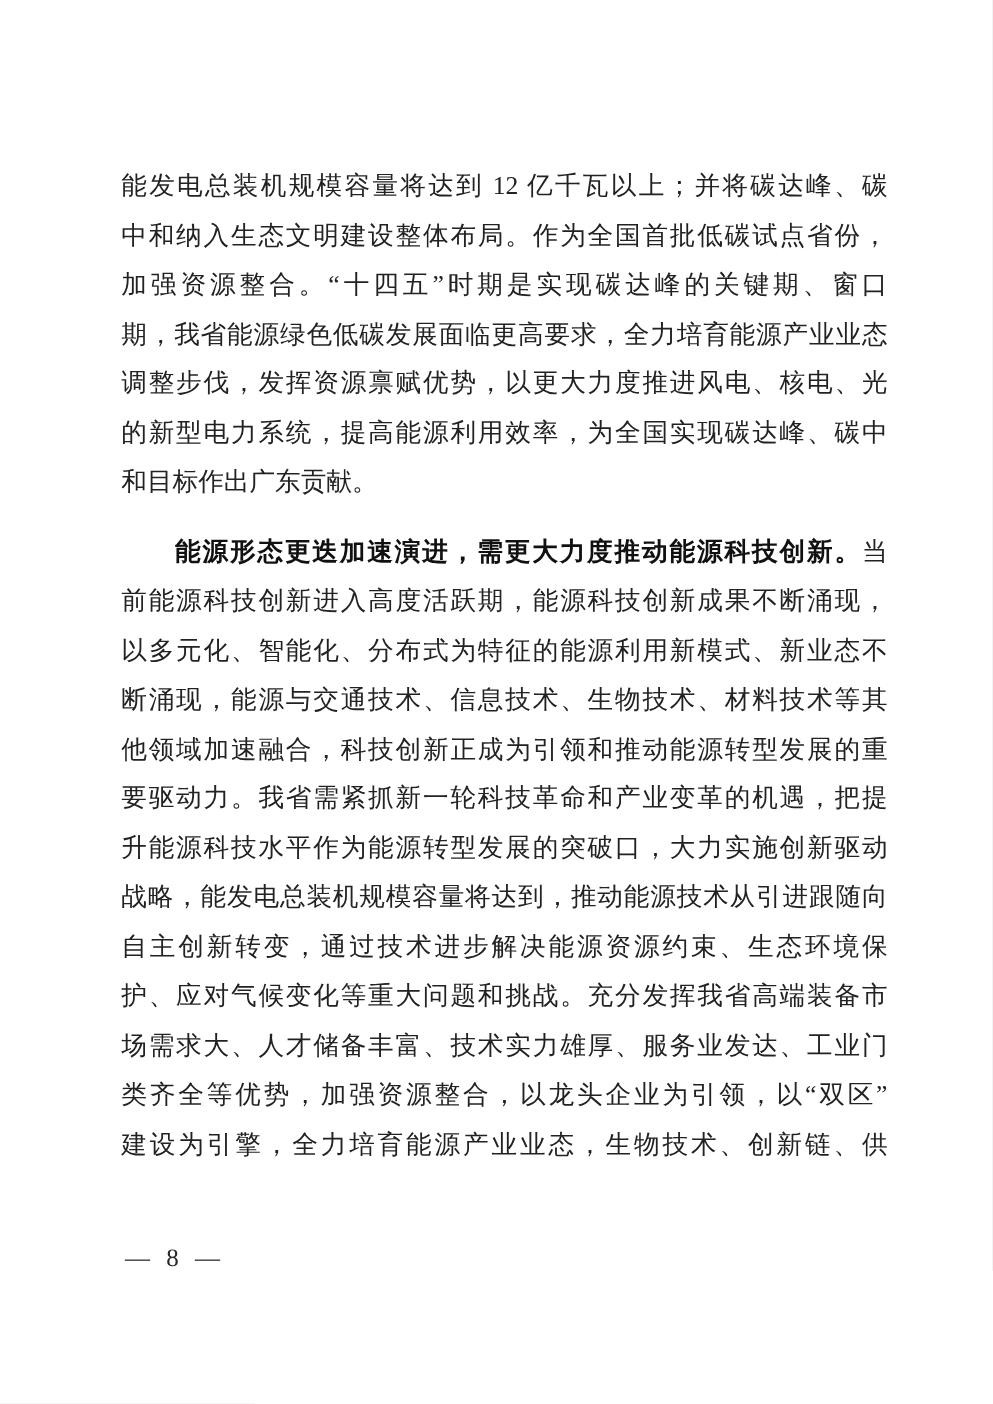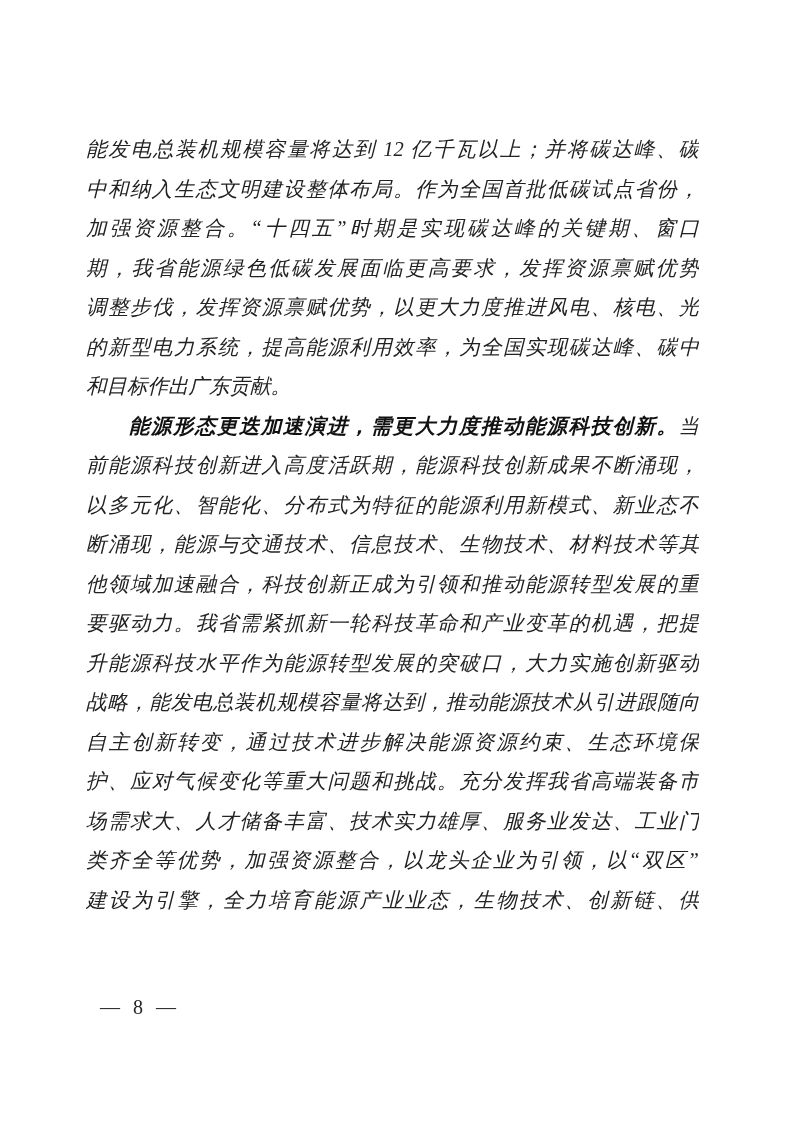--- a/index.html
+++ b/index.html
@@ -11,39 +11,39 @@
     position: relative;
     width: 794px;
     height: 1123px;
     background: #ffffff;
     margin: 0 auto;
     overflow: hidden;
     font-family: "Liberation Serif", "DejaVu Serif", serif;
   }
   .doc {
     position: absolute;
-    left: 86px;
+    left: 97px;
     top: 130px;
     width: 613px;
     color: #222222;
-    font-style: italic;
   }
   .line {
     height: 39.5px;
     line-height: 39.5px;
     font-size: 20.5px;
     text-align: justify;
     text-align-last: justify;
     overflow: hidden;
   }
   .line.end {
     text-align-last: left;
   }
   .line.indent {
     text-indent: 43px;
+    margin-top: 16px;
   }
   .lead-bold {
     font-weight: 700;
     color: #111111;
   }
   .pageno {
     position: absolute;
     left: 100px;
     top: 996px;
     font-size: 20px;
@@ -53,21 +53,21 @@
 </style>
 </head>
 <body>
 
 <div class="page">
 
   <div class="doc">
     <div class="line"><span>能发电总装机规模容量将达到 12 亿千瓦以上；并将碳达峰、碳</span></div>
     <div class="line"><span>中和纳入生态文明建设整体布局。作为全国首批低碳试点省份，</span></div>
     <div class="line"><span>加强资源整合。“十四五”时期是实现碳达峰的关键期、窗口</span></div>
-    <div class="line"><span>期，我省能源绿色低碳发展面临更高要求，发挥资源禀赋优势</span></div>
+    <div class="line"><span>期，我省能源绿色低碳发展面临更高要求，全力培育能源产业业态</span></div>
     <div class="line"><span>调整步伐，发挥资源禀赋优势，以更大力度推进风电、核电、光</span></div>
     <div class="line"><span>的新型电力系统，提高能源利用效率，为全国实现碳达峰、碳中</span></div>
     <div class="line end"><span>和目标作出广东贡献。</span></div>
     <div class="line indent"><span class="lead-bold">能源形态更迭加速演进，需更大力度推动能源科技创新。</span><span>当</span></div>
     <div class="line"><span>前能源科技创新进入高度活跃期，能源科技创新成果不断涌现，</span></div>
     <div class="line"><span>以多元化、智能化、分布式为特征的能源利用新模式、新业态不</span></div>
     <div class="line"><span>断涌现，能源与交通技术、信息技术、生物技术、材料技术等其</span></div>
     <div class="line"><span>他领域加速融合，科技创新正成为引领和推动能源转型发展的重</span></div>
     <div class="line"><span>要驱动力。我省需紧抓新一轮科技革命和产业变革的机遇，把提</span></div>
     <div class="line"><span>升能源科技水平作为能源转型发展的突破口，大力实施创新驱动</span></div>

